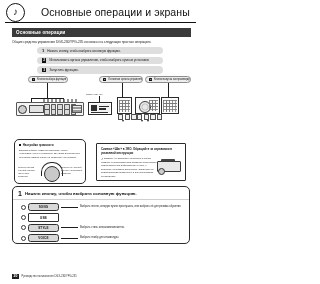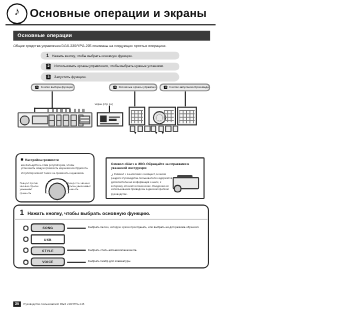--- a/index.html
+++ b/index.html
@@ -22,23 +22,23 @@
     padding-left:6px;
   }
   .note-badge{
     width:17px;height:17px;border-radius:50%;
     border:1.1px solid #111;
     display:flex;align-items:center;justify-content:center;
     font-size:10px;line-height:1;color:#111;
     flex:0 0 auto;
   }
   .hdr-title{
-    margin-left:2px;
+    margin-left:16px;
     font-size:10.5px;
-    font-weight:bold;
+    font-weight:normal;
     letter-spacing:.1px;
     color:#111;
     white-space:nowrap;
   }
   .hdr-rule{
     position:absolute;left:5px;right:4px;bottom:1px;
     height:1.1px;background:#111;
   }
 
   

